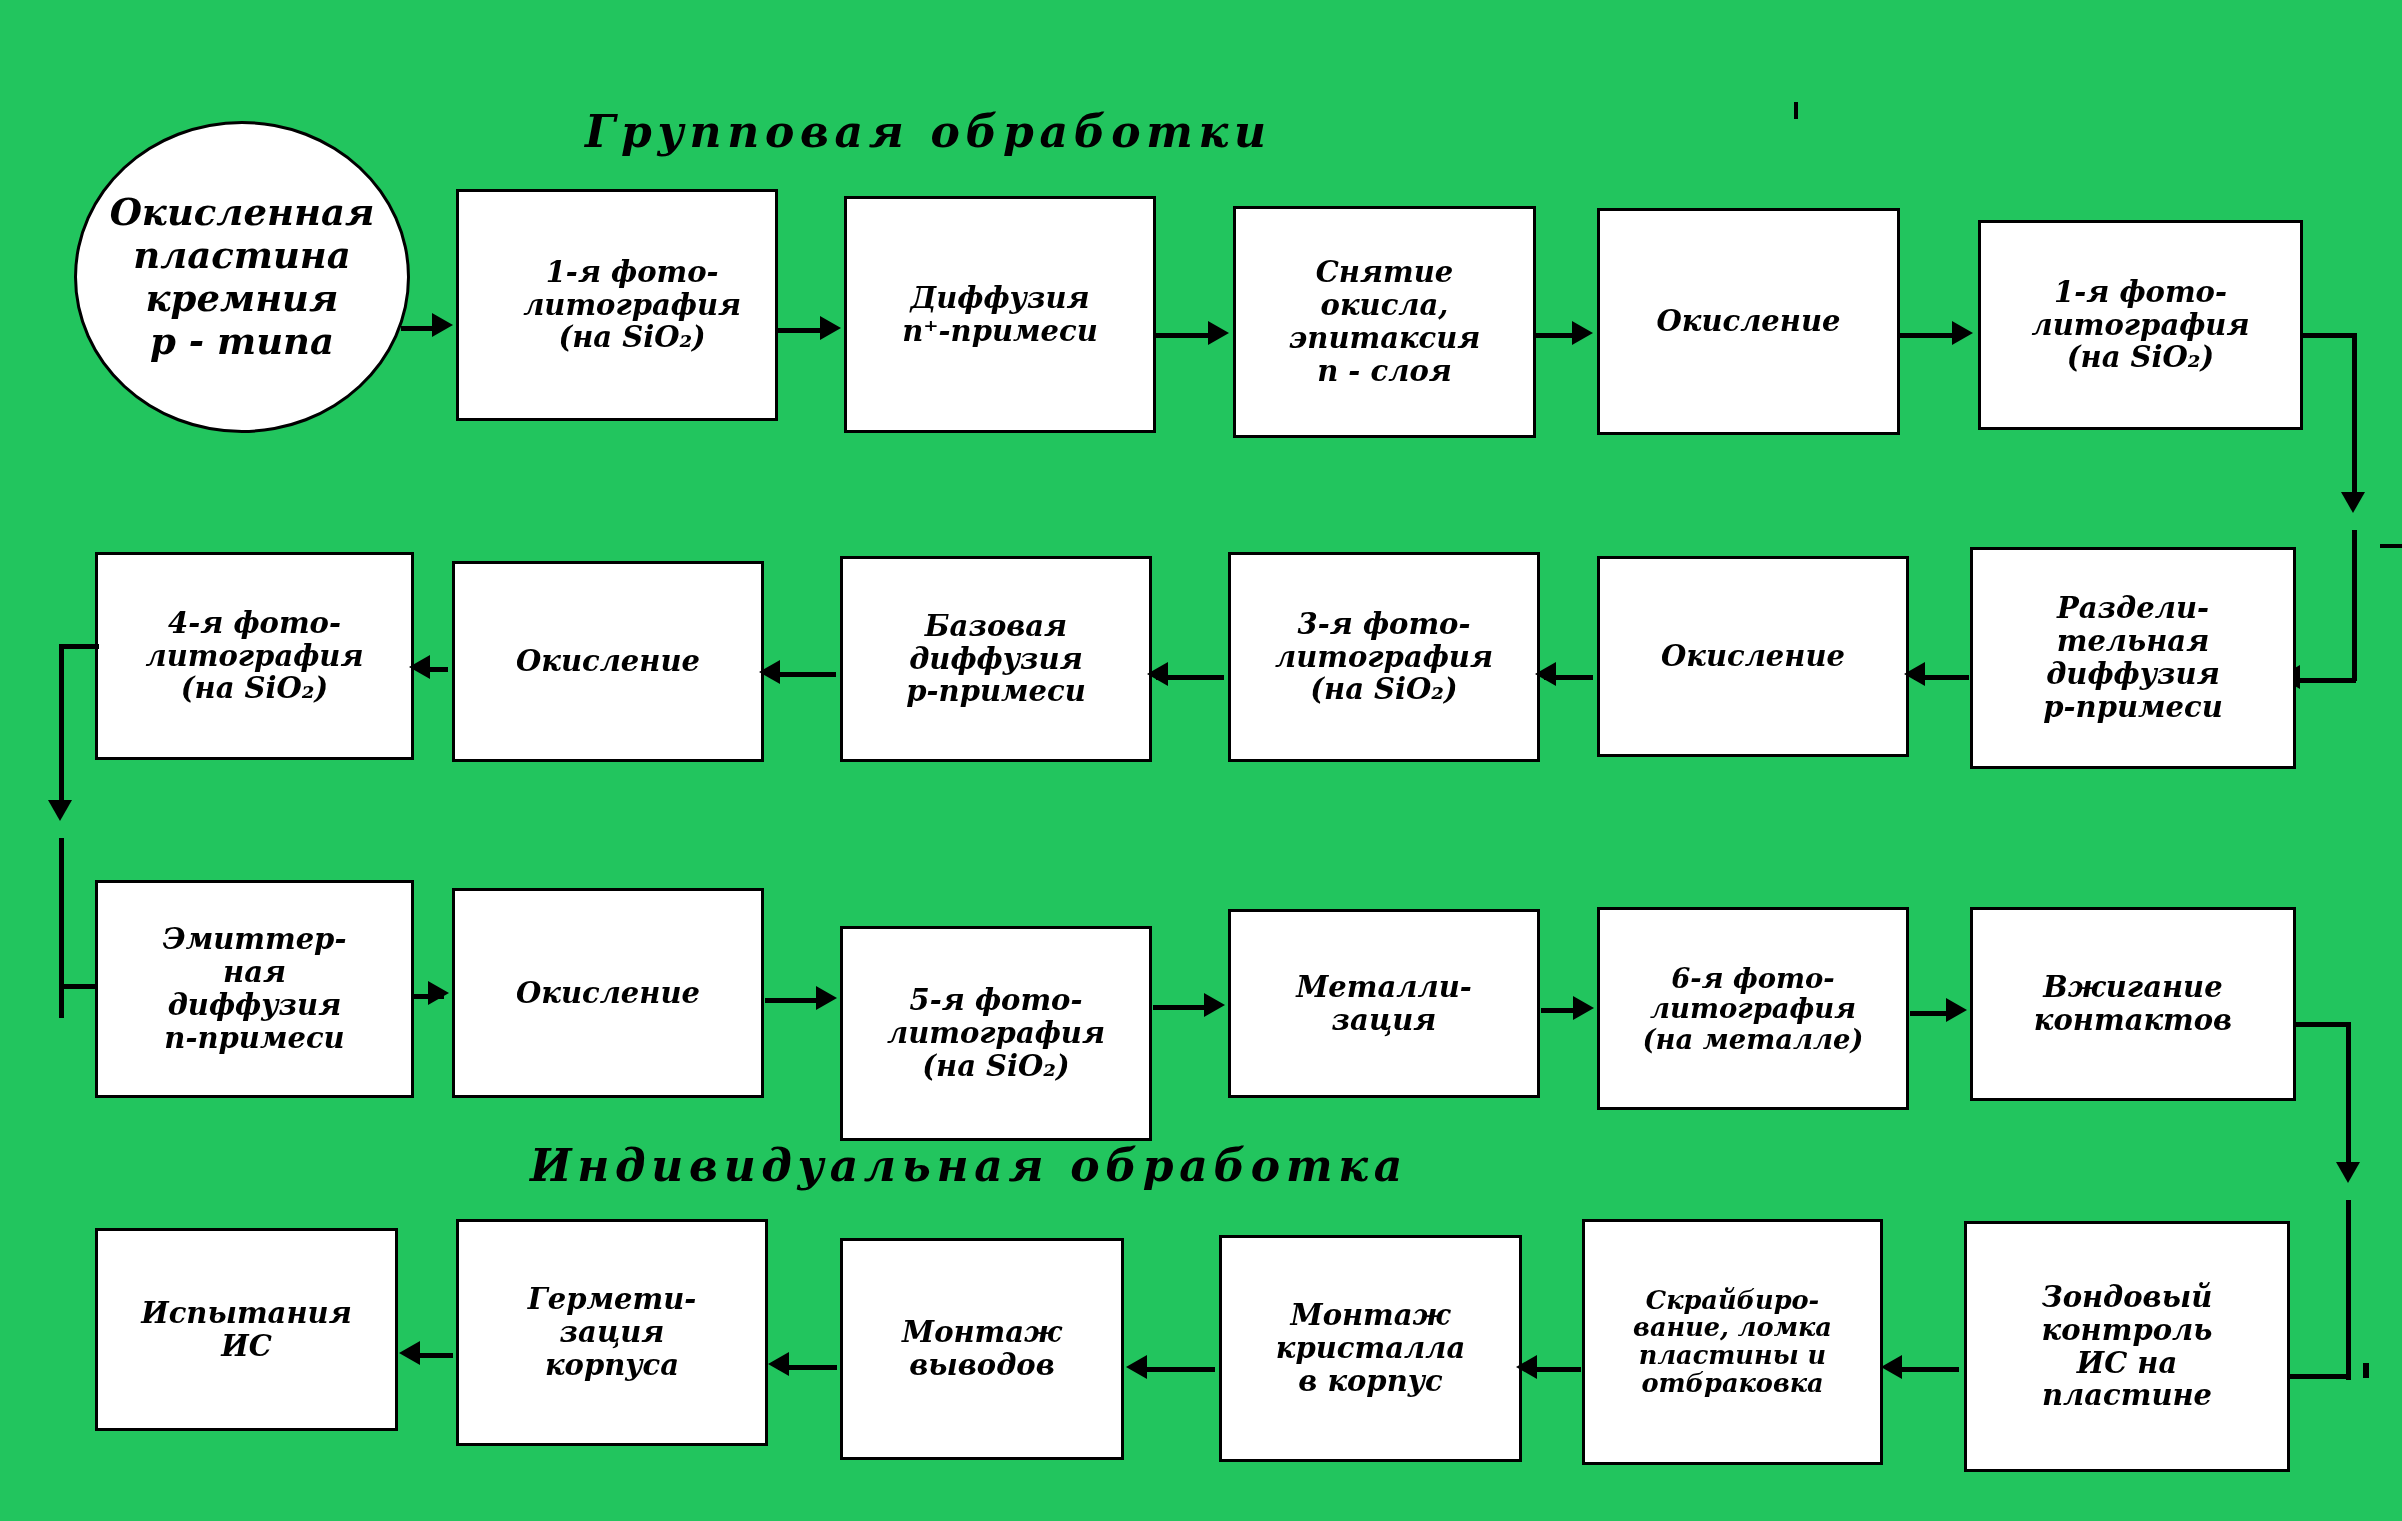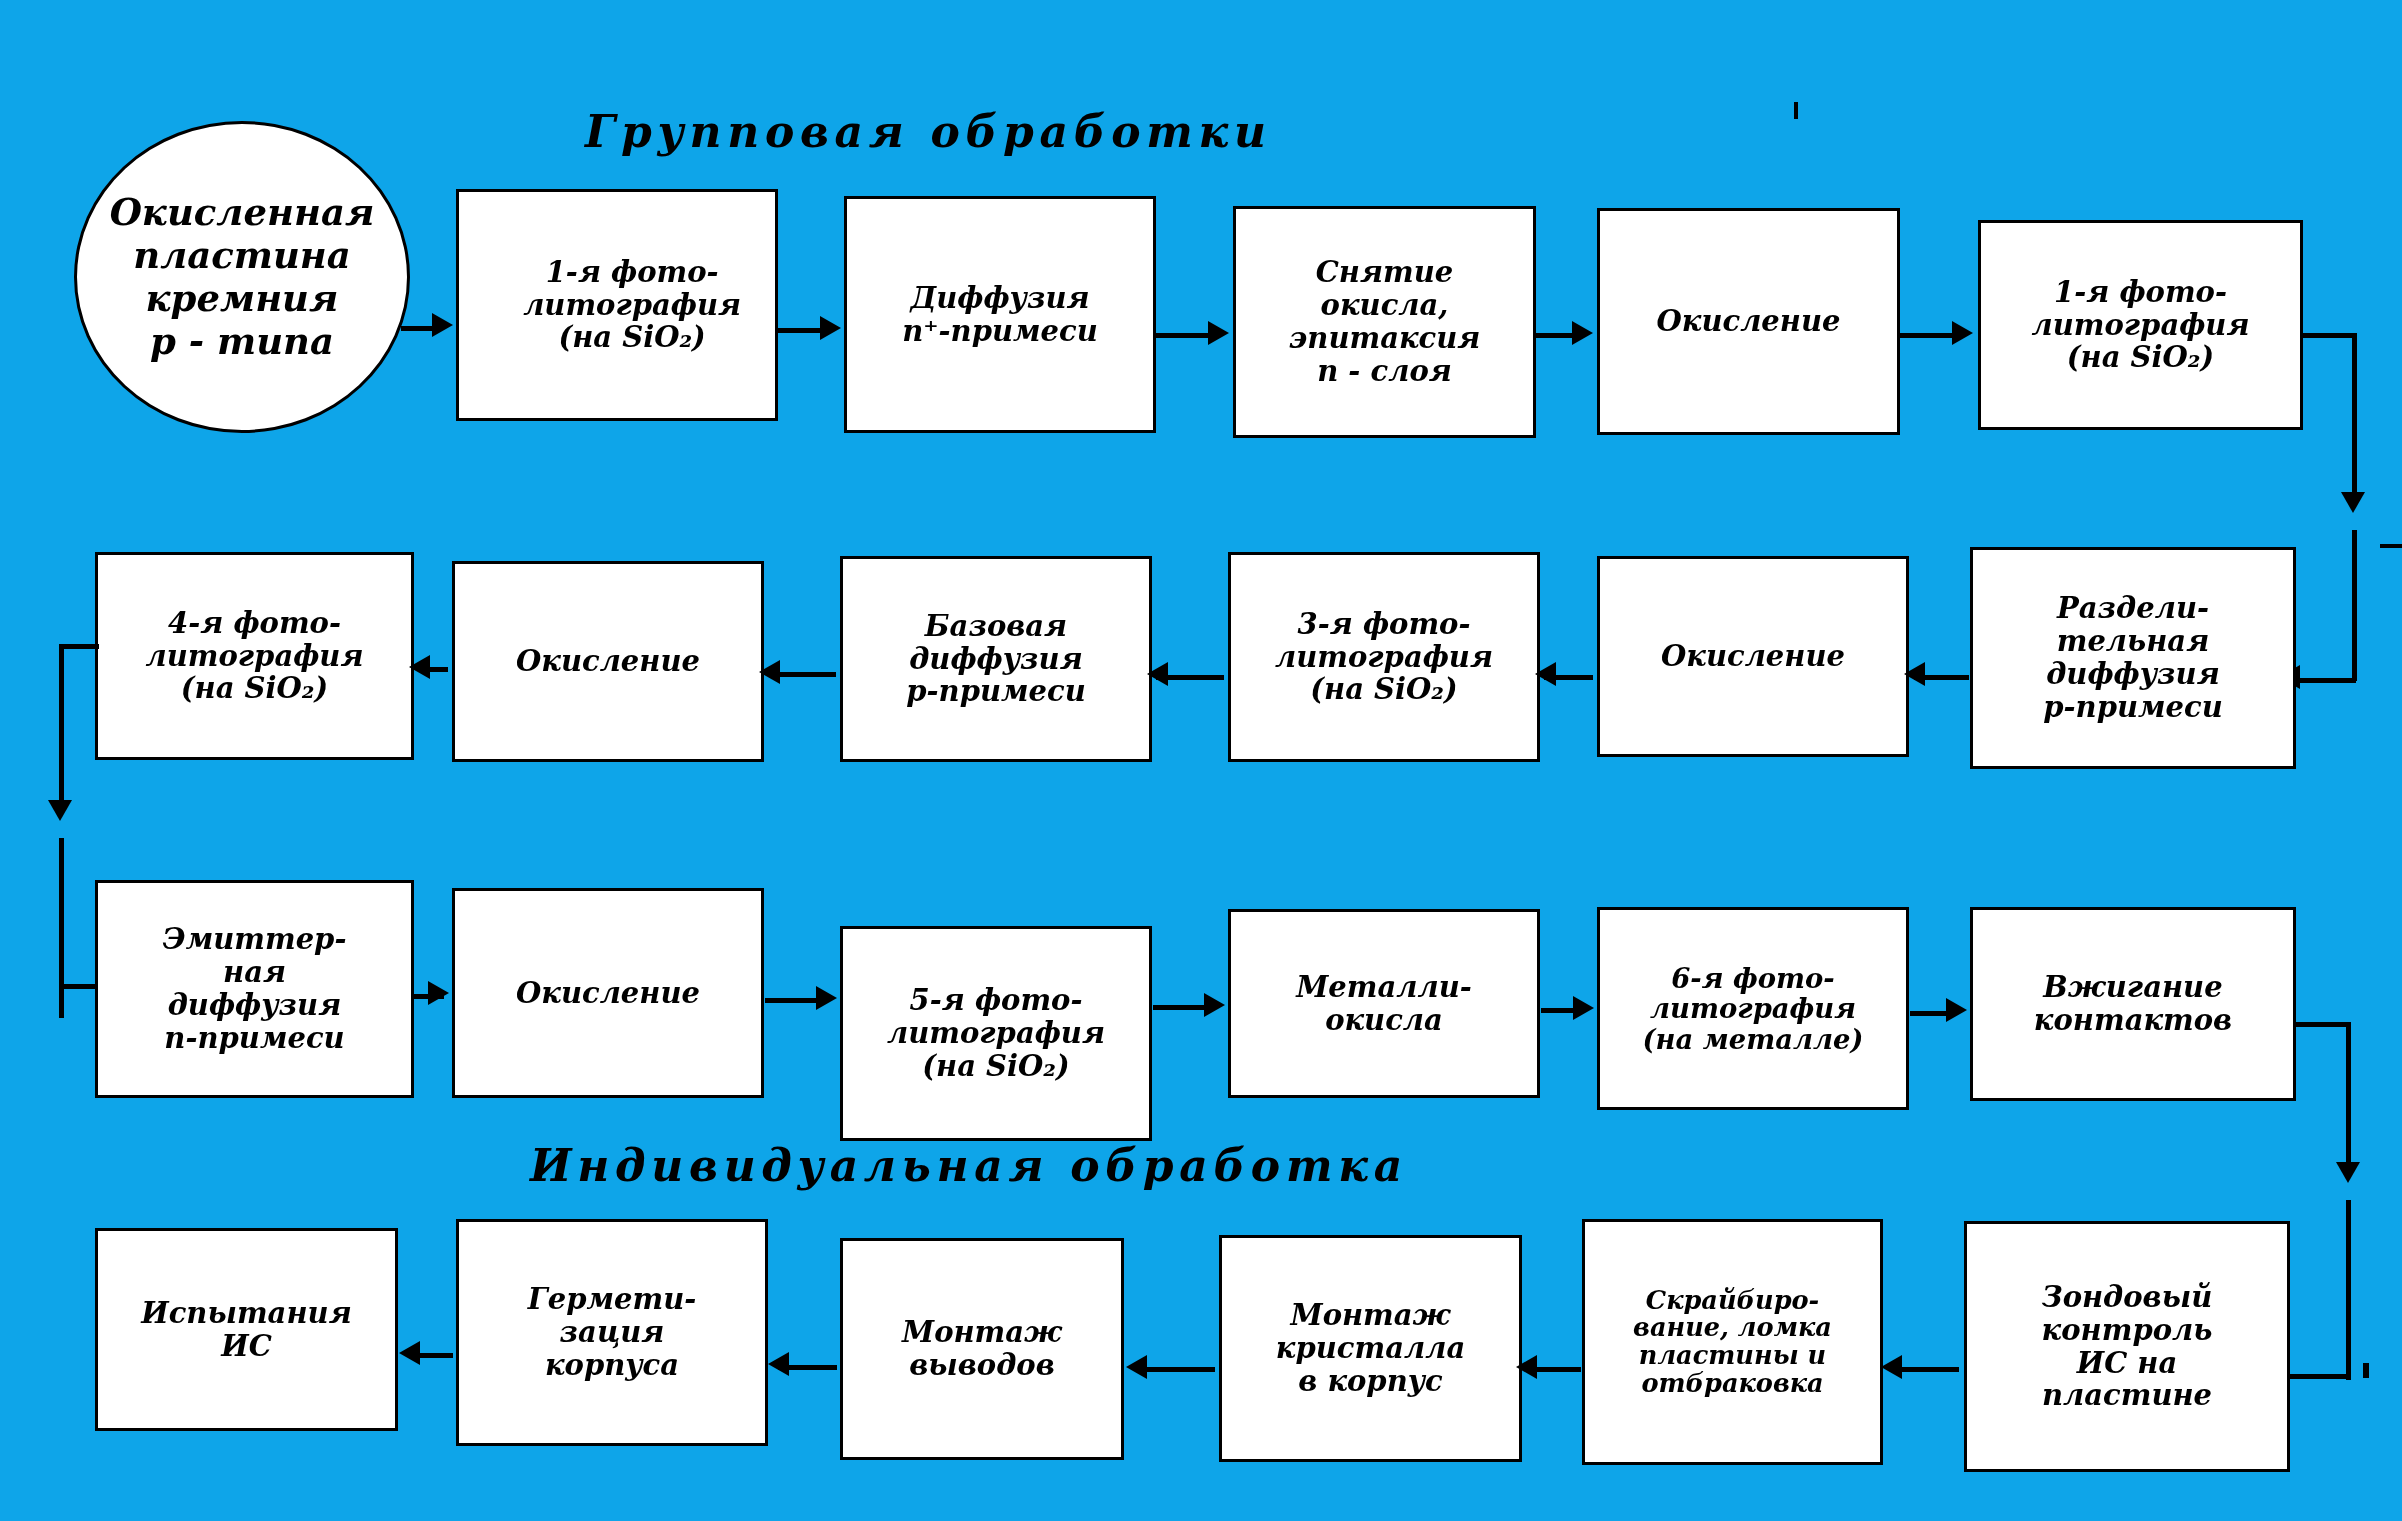--- a/index.html
+++ b/index.html
@@ -7,21 +7,21 @@
     padding: 0;
     background: #ffffff;
   }
   body {
     font-family: "DejaVu Serif", serif;
   }
   #canvas {
     position: relative;
     width: 2403px;
     height: 1522px;
-    background: #0ea5e9;
+    background: #22c55e;
     overflow: hidden;
   }
 
   
   .section-title {
     position: absolute;
     font-family: "DejaVu Serif", serif;
     font-style: italic;
     font-weight: bold;
     letter-spacing: 5.7px;
@@ -225,21 +225,21 @@
   <div class="node" style="left:452px; top:888px; width:312px; height:210px;">
     <span class="lbl">Окисление</span>
   </div>
   <div class="node" style="left:840px; top:891px; width:312px; height:215px;margin-top:35px;">
     <span class="lbl">5-я фото-
 литография
 (на SiO₂)</span>
   </div>
   <div class="node" style="left:1228px; top:909px; width:312px; height:189px;">
     <span class="lbl">Металли-
-окисла</span>
+зация</span>
   </div>
   <div class="node small" style="left:1597px; top:907px; width:312px; height:203px;">
     <span class="lbl">6-я фото-
 литография
 (на металле)</span>
   </div>
   <div class="node" style="left:1970px; top:907px; width:326px; height:194px;">
     <span class="lbl">Вжигание
 контактов</span>
   </div>

